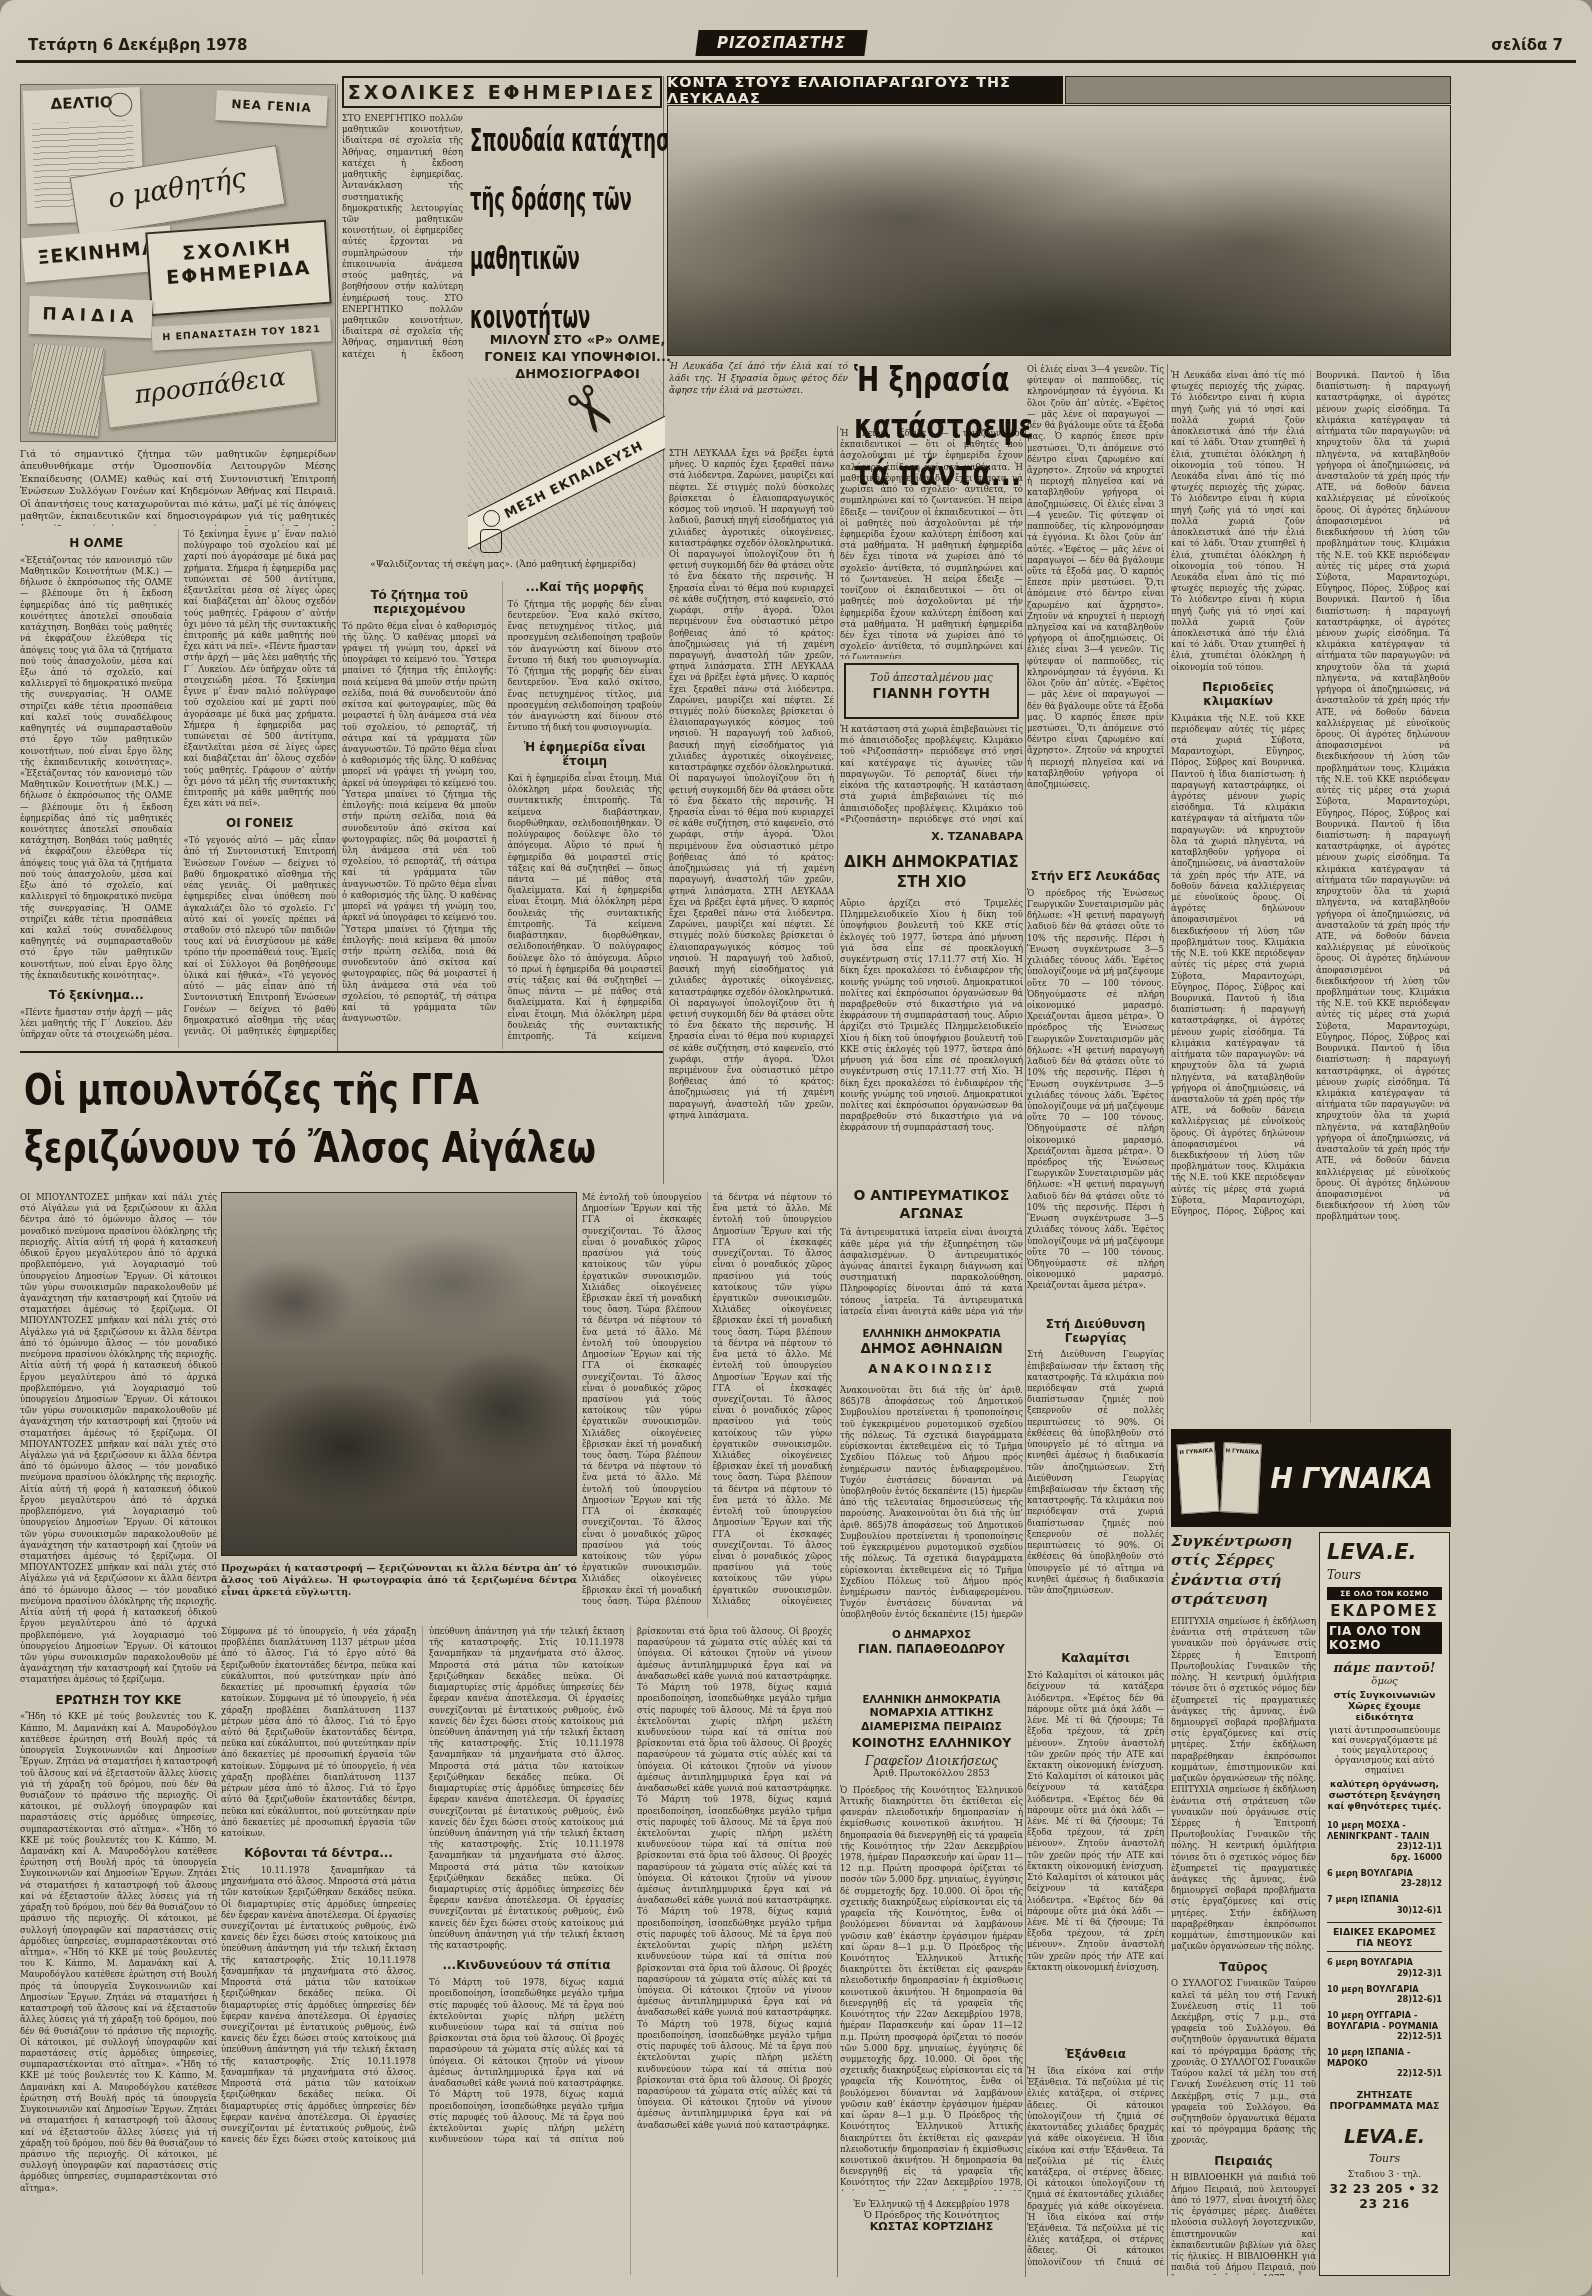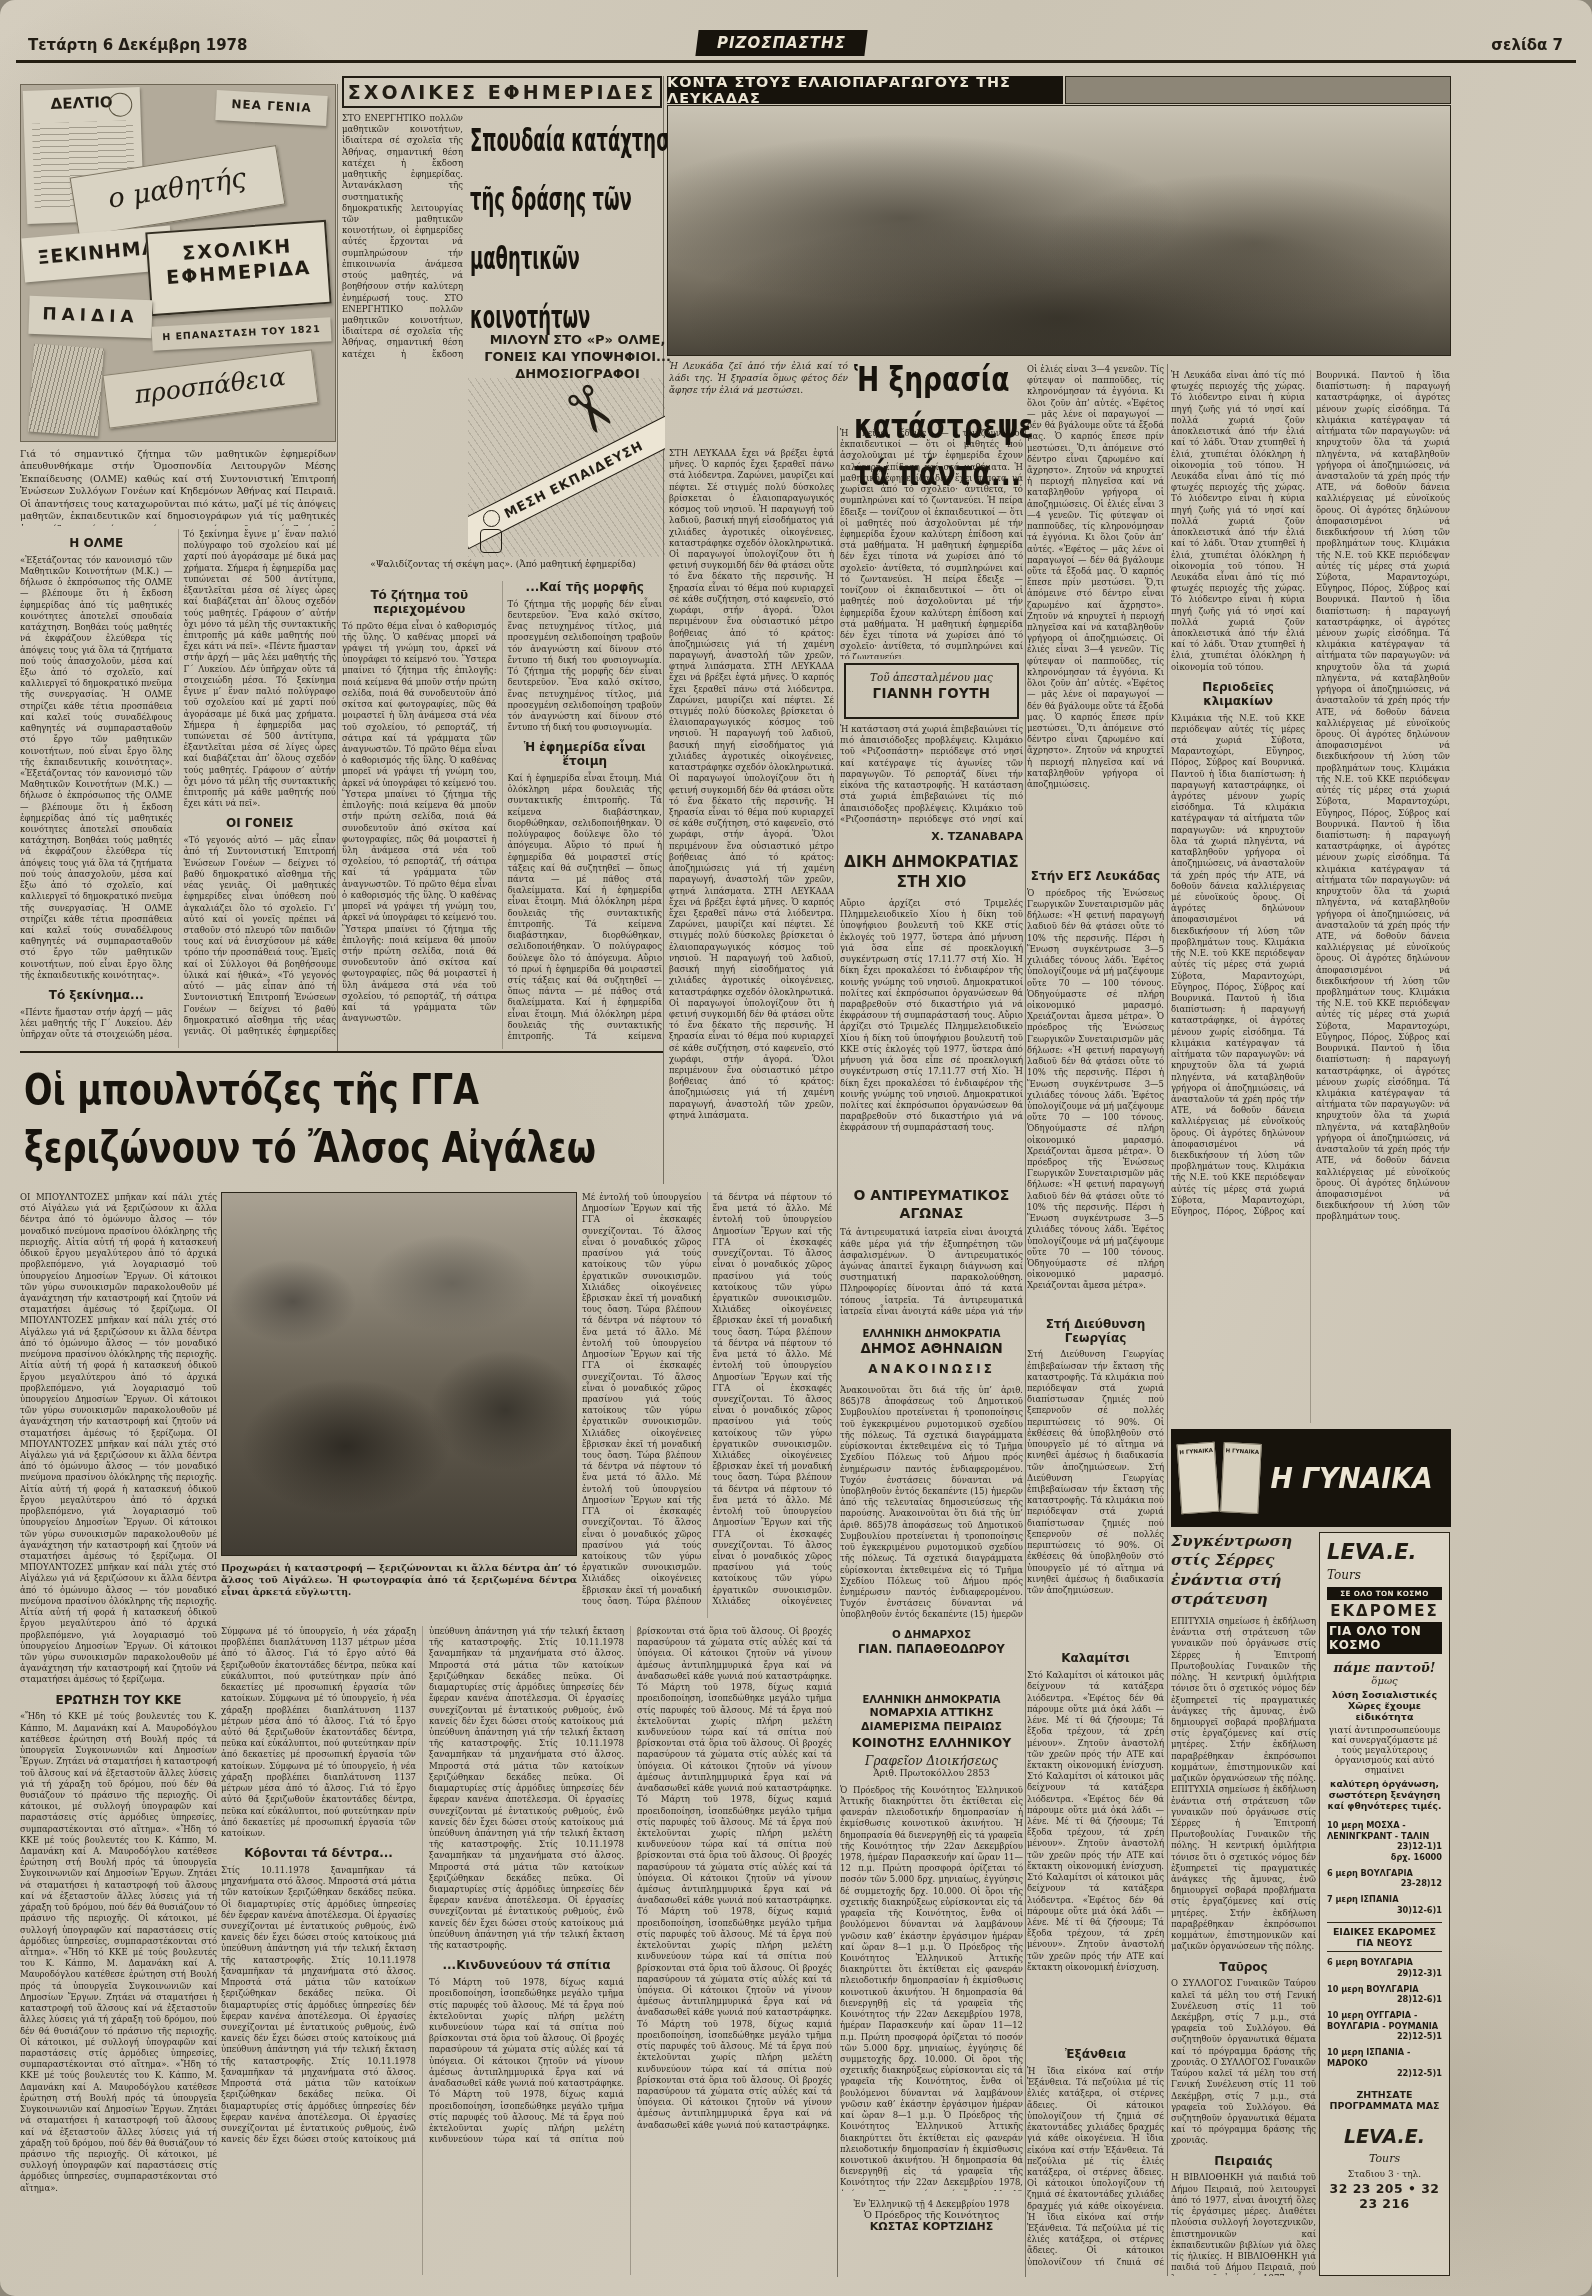--- a/index.html
+++ b/index.html
@@ -246,21 +246,21 @@
   <div class="abs" style="left:1319px;top:1532px;width:131px;height:744px;border:1.5px solid #2a2416;background:rgba(240,233,218,.45);padding:7px 7px;overflow:hidden">
     <div>
       <span class="sans b" style="font-size:21px;font-style:italic">LEVA.E.</span>
       <span style="font-size:12px;font-style:italic">Tours</span>
     </div>
     <div class="bar" style="font-size:7.2px;letter-spacing:0.4px;padding:2px;margin:4px 0 2px">ΣΕ ΟΛΟ ΤΟΝ ΚΟΣΜΟ</div>
     <div class="sans b ctr" style="font-size:15px;letter-spacing:2px">ΕΚΔΡΟΜΕΣ</div>
     <div class="bar" style="font-size:12px;letter-spacing:0.4px;padding:2px;margin:2px 0 6px">ΓΙΑ ΟΛΟ ΤΟΝ ΚΟΣΜΟ</div>
     <div class="ctr b" style="font-size:13px;font-style:italic">πάμε παντοῦ!</div>
     <div class="ctr" style="font-size:10px;font-style:italic">ὅμως</div>
-    <div class="sans b ctr" style="font-size:9.5px;margin:3px 0">λύση Σοσιαλιστικές Χῶρες ἔχουμε εἰδικότητα</div>
+    <div class="sans b ctr" style="font-size:9.5px;margin:3px 0">στίς Συγκοινωνιῶν Χῶρες ἔχουμε εἰδικότητα</div>
     <div class="ctr" style="font-size:8.8px">γιατί ἀντιπροσωπεύουμε καί συνεργαζόμαστε μέ τούς μεγαλύτερους ὀργανισμούς καί αὐτό σημαίνει</div>
     <div class="sans b ctr" style="font-size:9.2px;margin-top:3px">καλύτερη ὀργάνωση, σωστότερη ξενάγηση καί φθηνότερες τιμές.</div>
     <div style="margin-top:9px">
       <div class="trip">
         <span class="b">10 μερη</span>
         <span class="b">ΜΟΣΧΑ - ΛΕΝΙΝΓΚΡΑΝΤ - ΤΑΛΙΝ</span>
         <span class="tr-dates">23)12-1)1</span>
         <span class="tr-price">δρχ. 16000</span>
       </div>
       <div class="trip">

